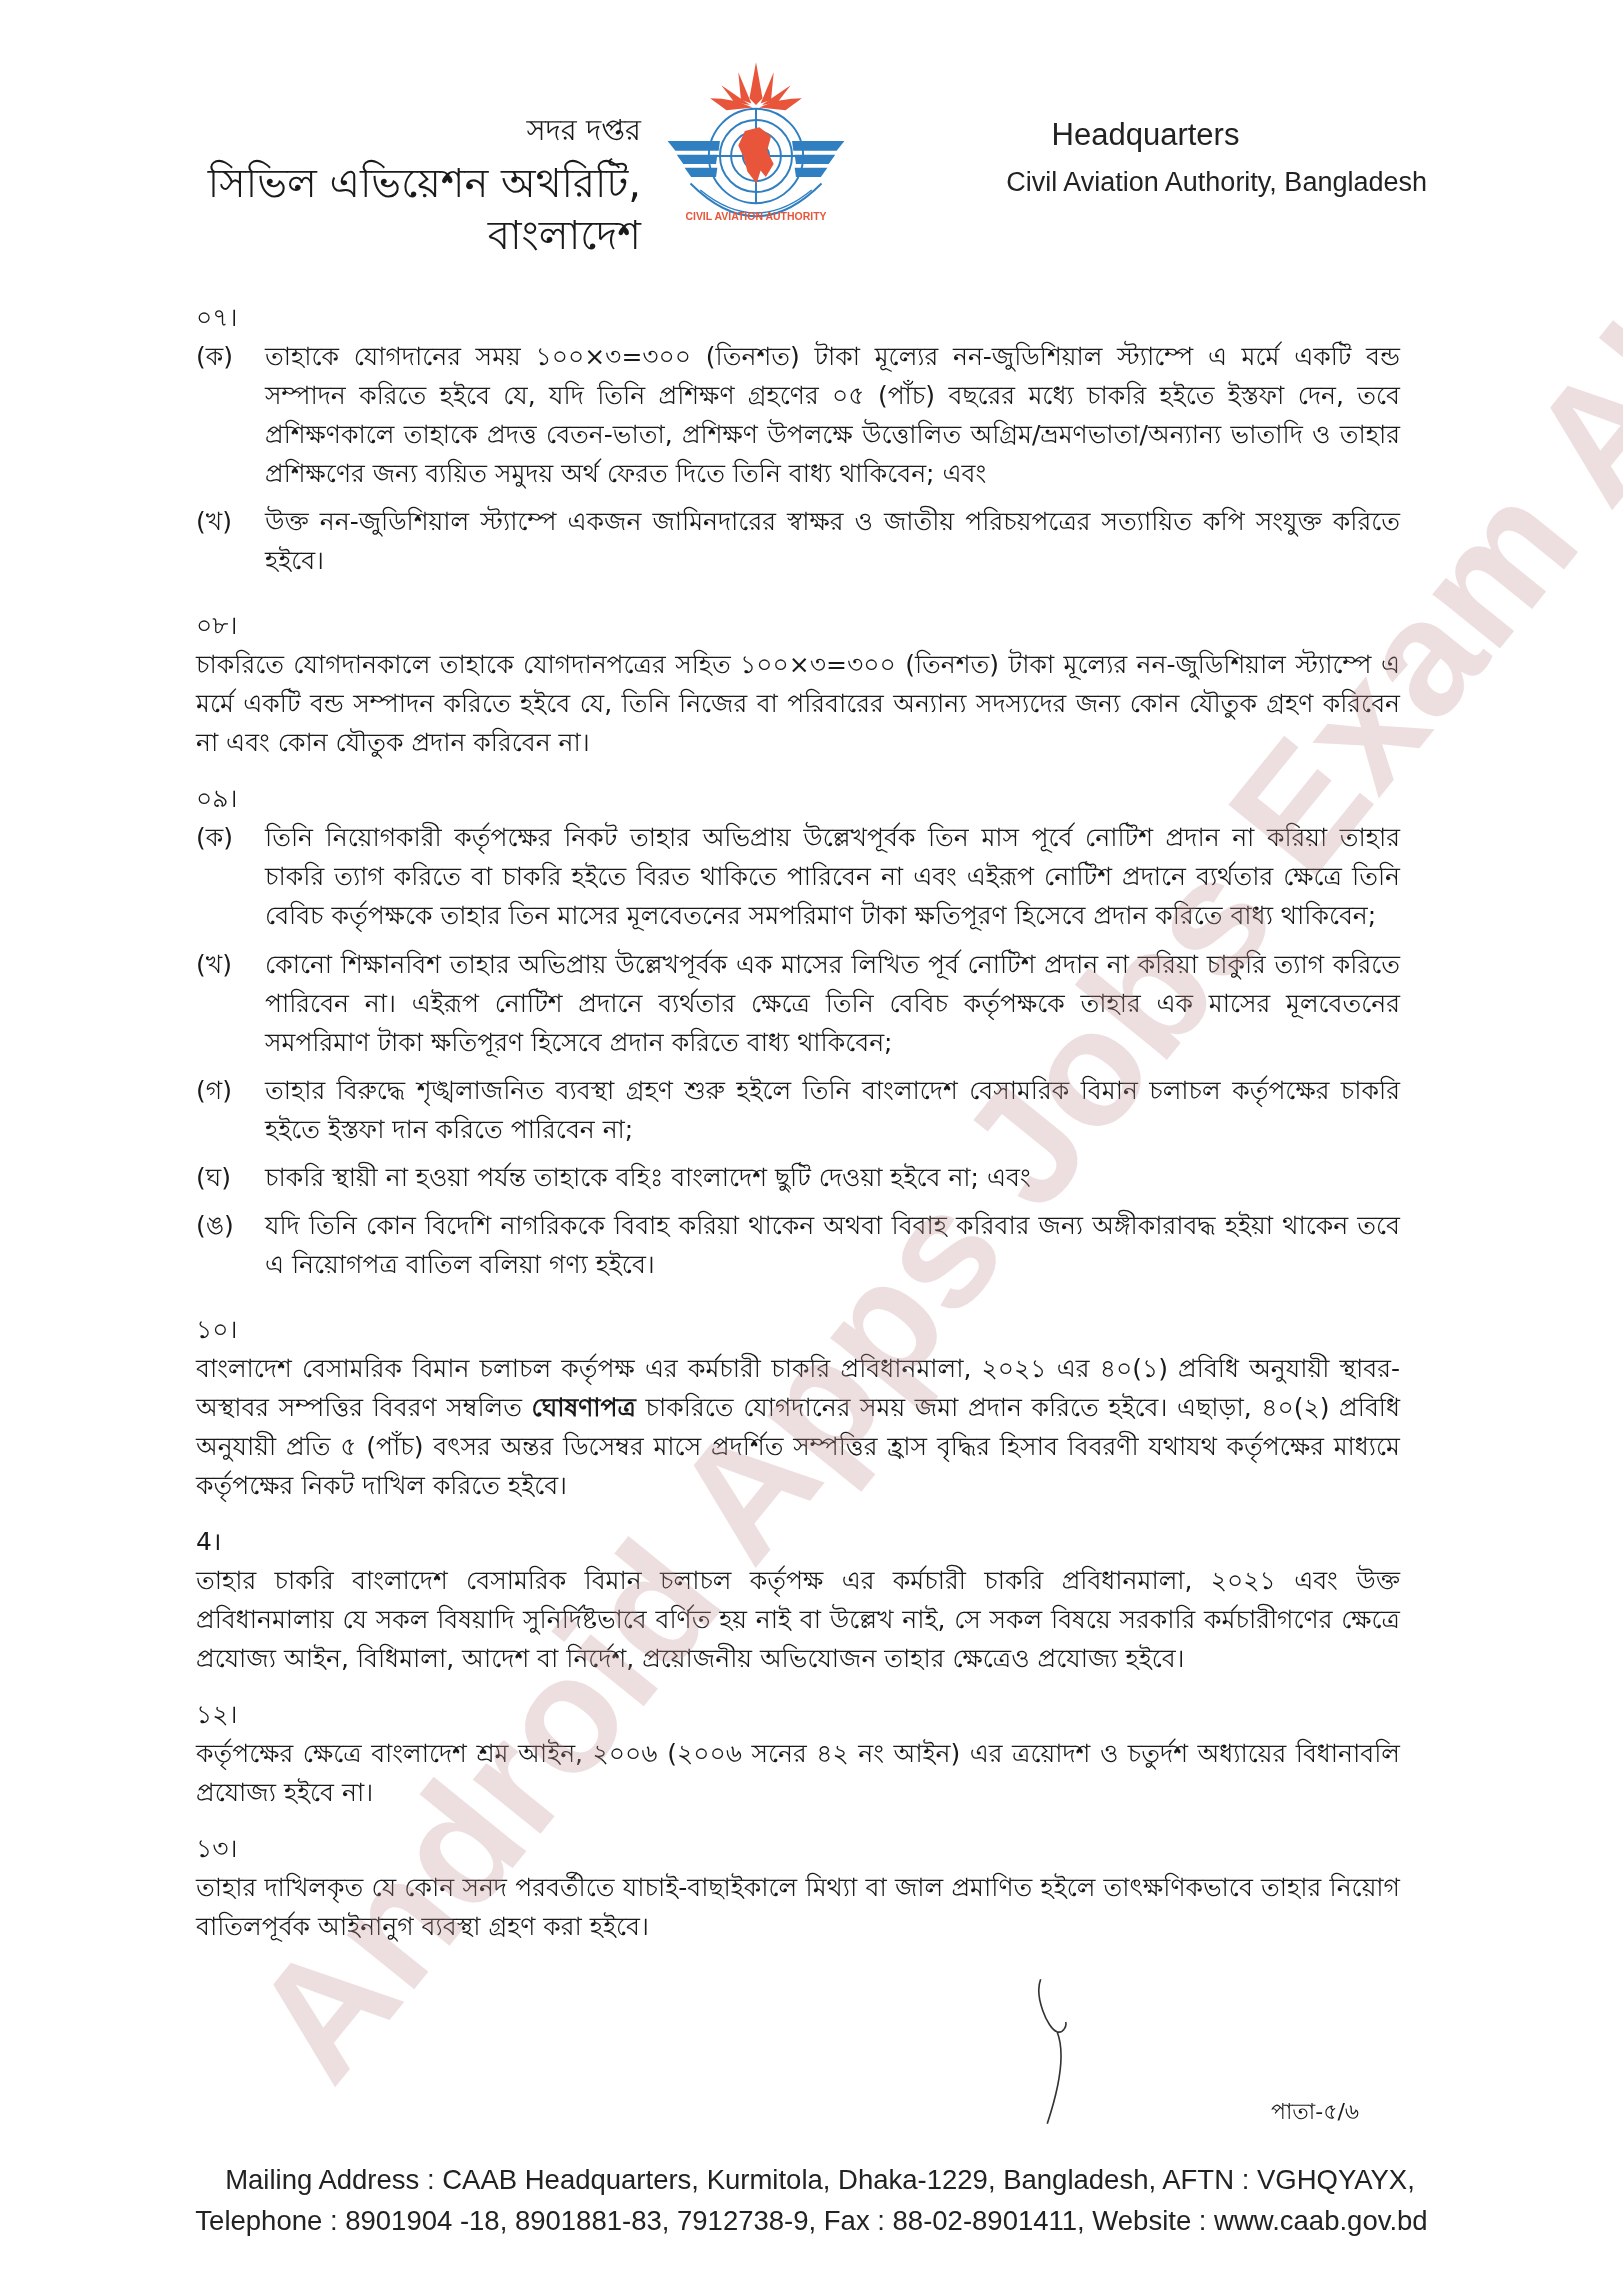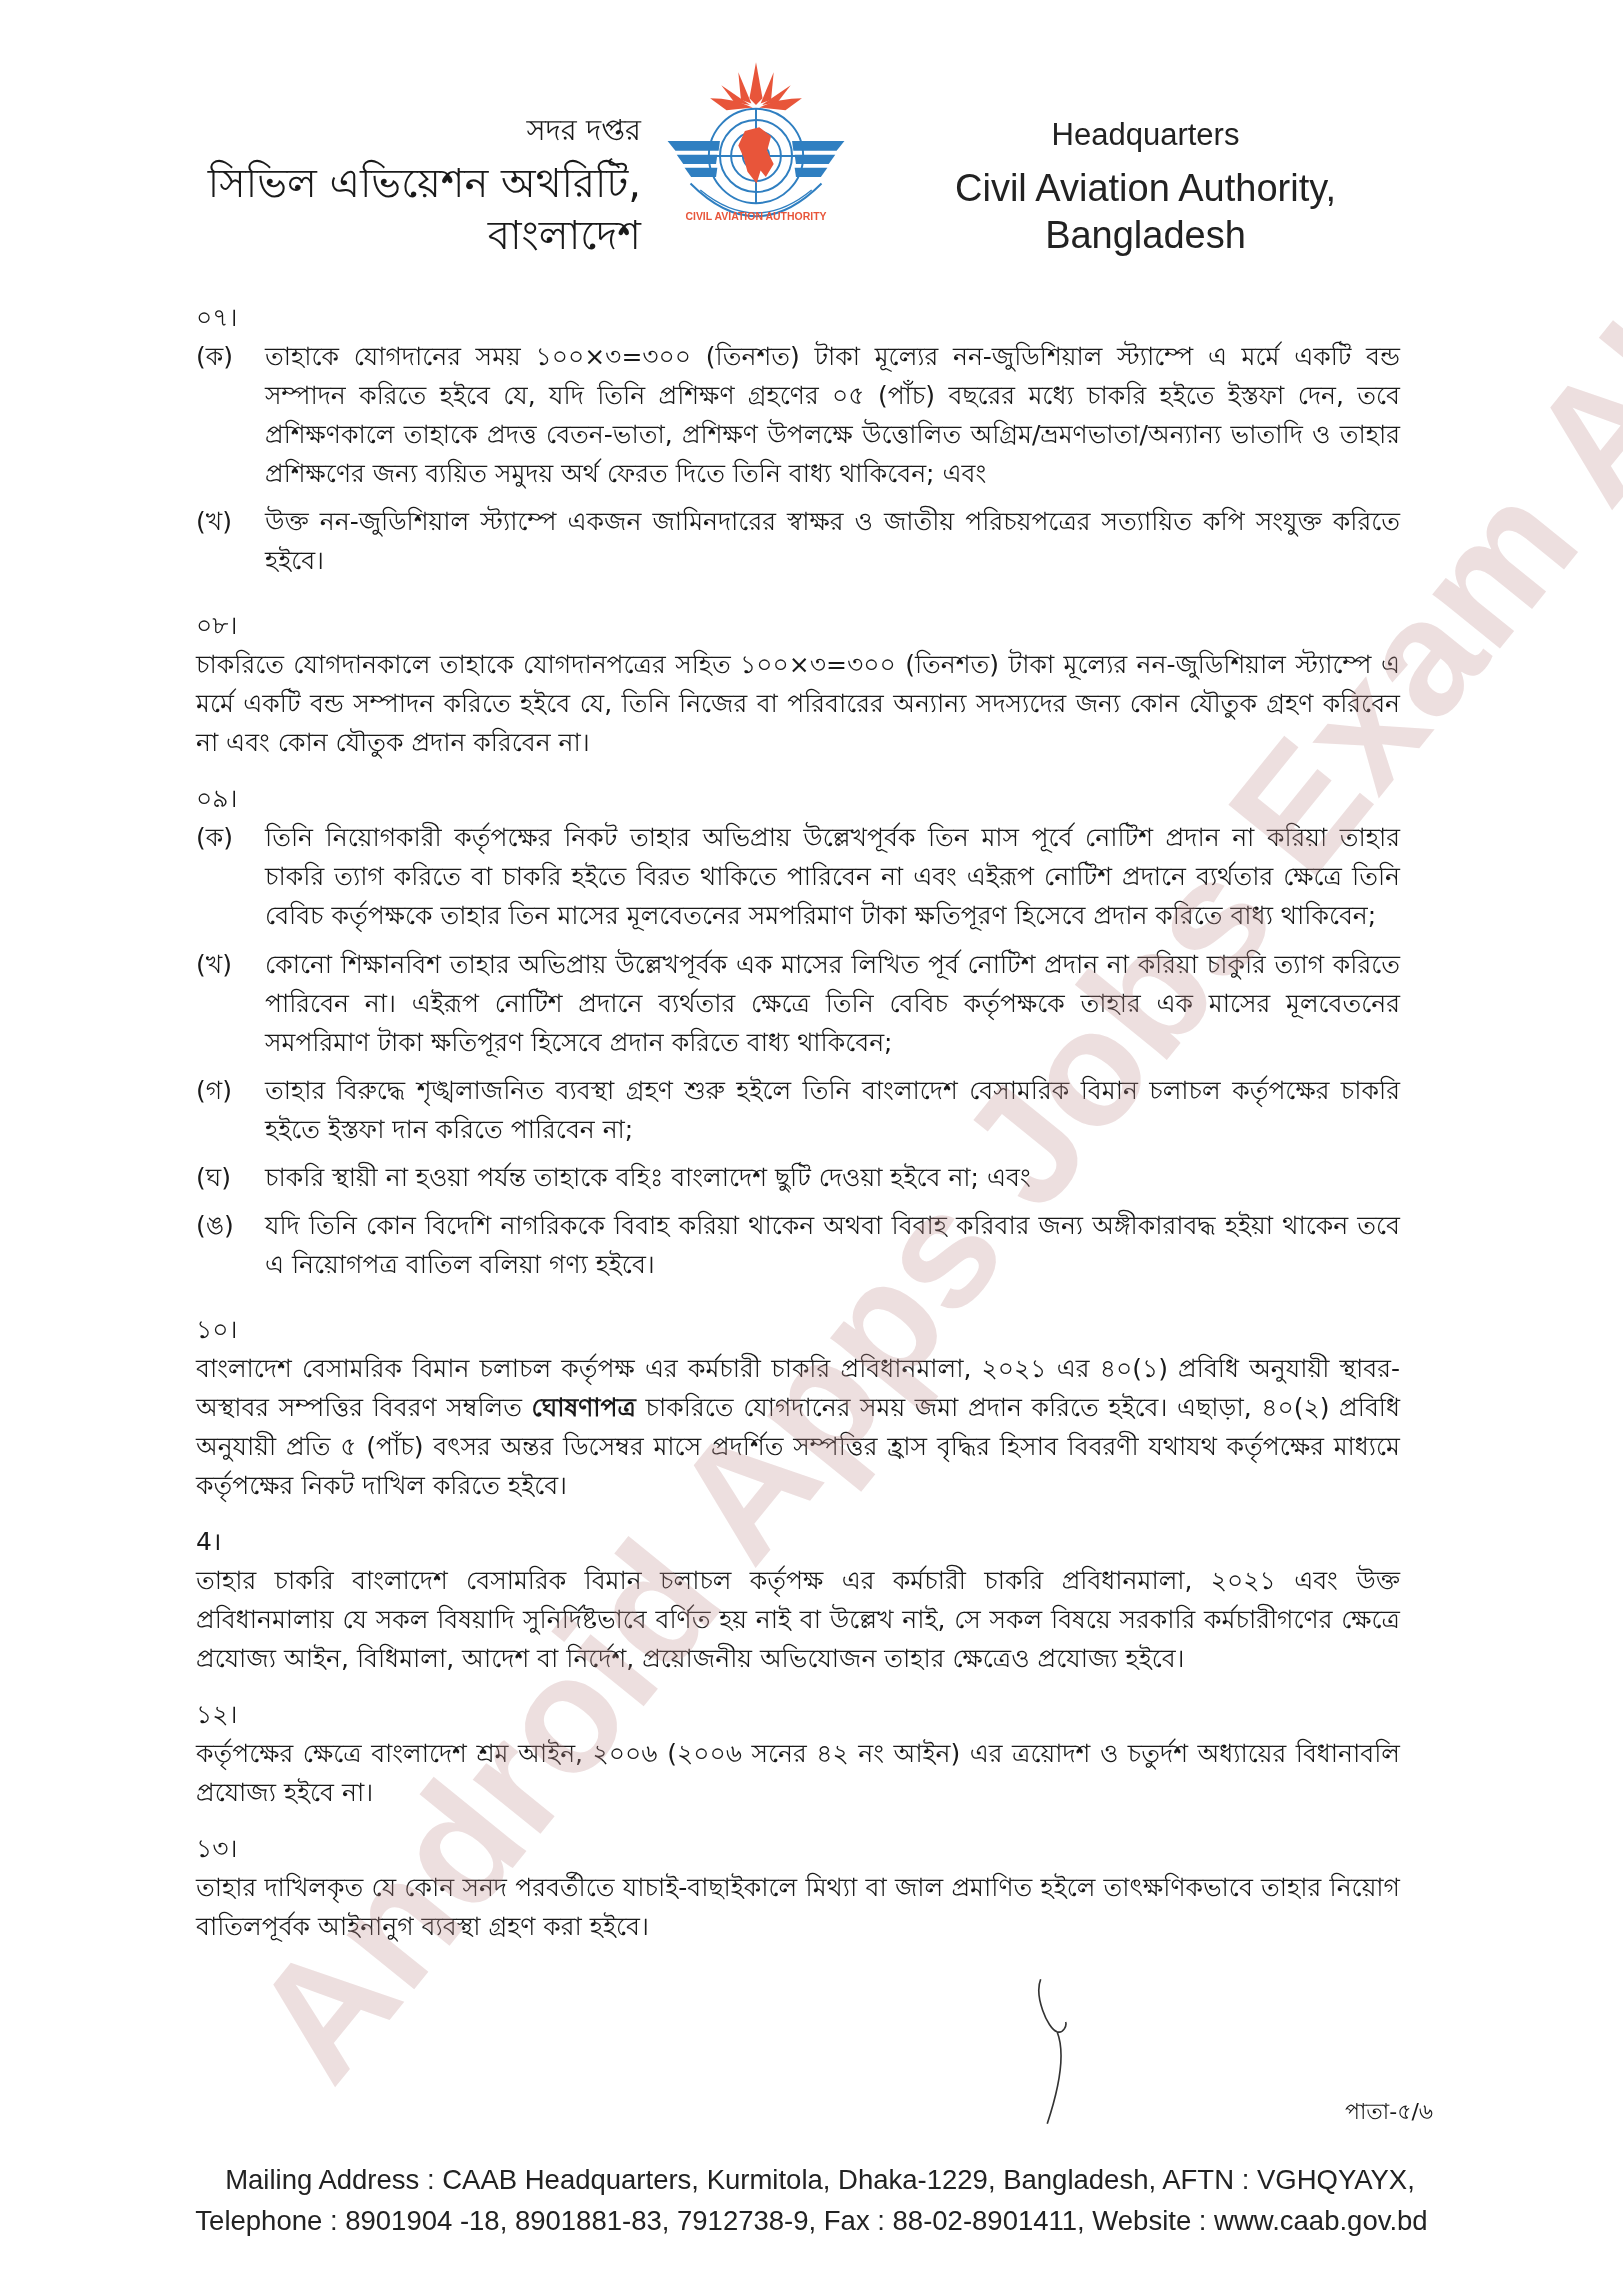--- a/index.html
+++ b/index.html
@@ -7,41 +7,41 @@
     width: 1623px; height: 2295px; position: relative; overflow: hidden;
     font-family: "DejaVu Sans", "Liberation Sans", sans-serif; color: #1a1a1a;
   }
   .header { position: absolute; left: 0; top: 0; width: 1623px; height: 262px; }
   .hdr-bn { position: absolute; left: 65px; top: 111px; width: 576px; text-align: right; }
   .hdr-bn .l1 { font-size: 29px; line-height: 39px; }
   .hdr-bn .l2 { font-size: 40px; line-height: 52px; margin-top: 6.5px; }
   .hdr-en { position: absolute; left: 864px; top: 115px; width: 563px; text-align: center;
     font-family: "Liberation Sans", sans-serif; color: #222; }
   .hdr-en .l1 { font-size: 31px; line-height: 39px; }
-  .hdr-en .l2 { font-size: 38px; line-height: 47px; margin-top: 11px; }
+  .hdr-en .l2 { font-size: 27px; line-height: 47px; margin-top: 5px; text-align: right; }
   .logo { position: absolute; left: 661px; top: 59px; width: 190px; height: 177px; }
 
   .content { position: absolute; left: 196px; top: 298px; width: 1204px;
     font-size: 25px; line-height: 39px; }
   .sec { position: relative; display: flex; margin-bottom: 17px; flex-direction: column; }
   .sec .num { width: 98px; flex: none; }
   .sec .body { flex: 1; }
   .sub { display: flex; margin-bottom: 9.2px; }
   .sub .lbl { width: 69px; flex: none; }
   .sub .txt { flex: 1; text-align: justify; }
   .sec .body > .txt { text-align: justify; }
   b.bold { font-weight: bold; }
 
   .watermark { position: absolute; left: 164px; top: 982px; width: 1570px;
     font-family: "Liberation Sans", sans-serif; font-weight: bold; font-size: 164px;
     color: rgba(190,140,140,0.28); transform: rotate(-51deg); transform-origin: 0 0;
     white-space: nowrap; pointer-events: none; top: 1996px; left: 216px; }
 
   .signature { position: absolute; left: 1034px; top: 1976px; width: 79px; height: 151px; }
-  .page-no { position: absolute; left: 1345px; top: 2094px; font-size: 22px; }
+  .page-no { position: absolute; left: 1271px; top: 2094px; font-size: 22px; }
   .footer { position: absolute; left: 0; top: 2159px; width: 1623px; text-align: center;
     font-family: "Liberation Sans", sans-serif; font-size: 27.5px; line-height: 41px; color: #222; }
   .footer .f1 { padding-left: 17px; }
 </style>
 </head>
 <body>
 
 <div class="header">
   <div class="hdr-bn">
     <div class="l1">সদর দপ্তর</div>

